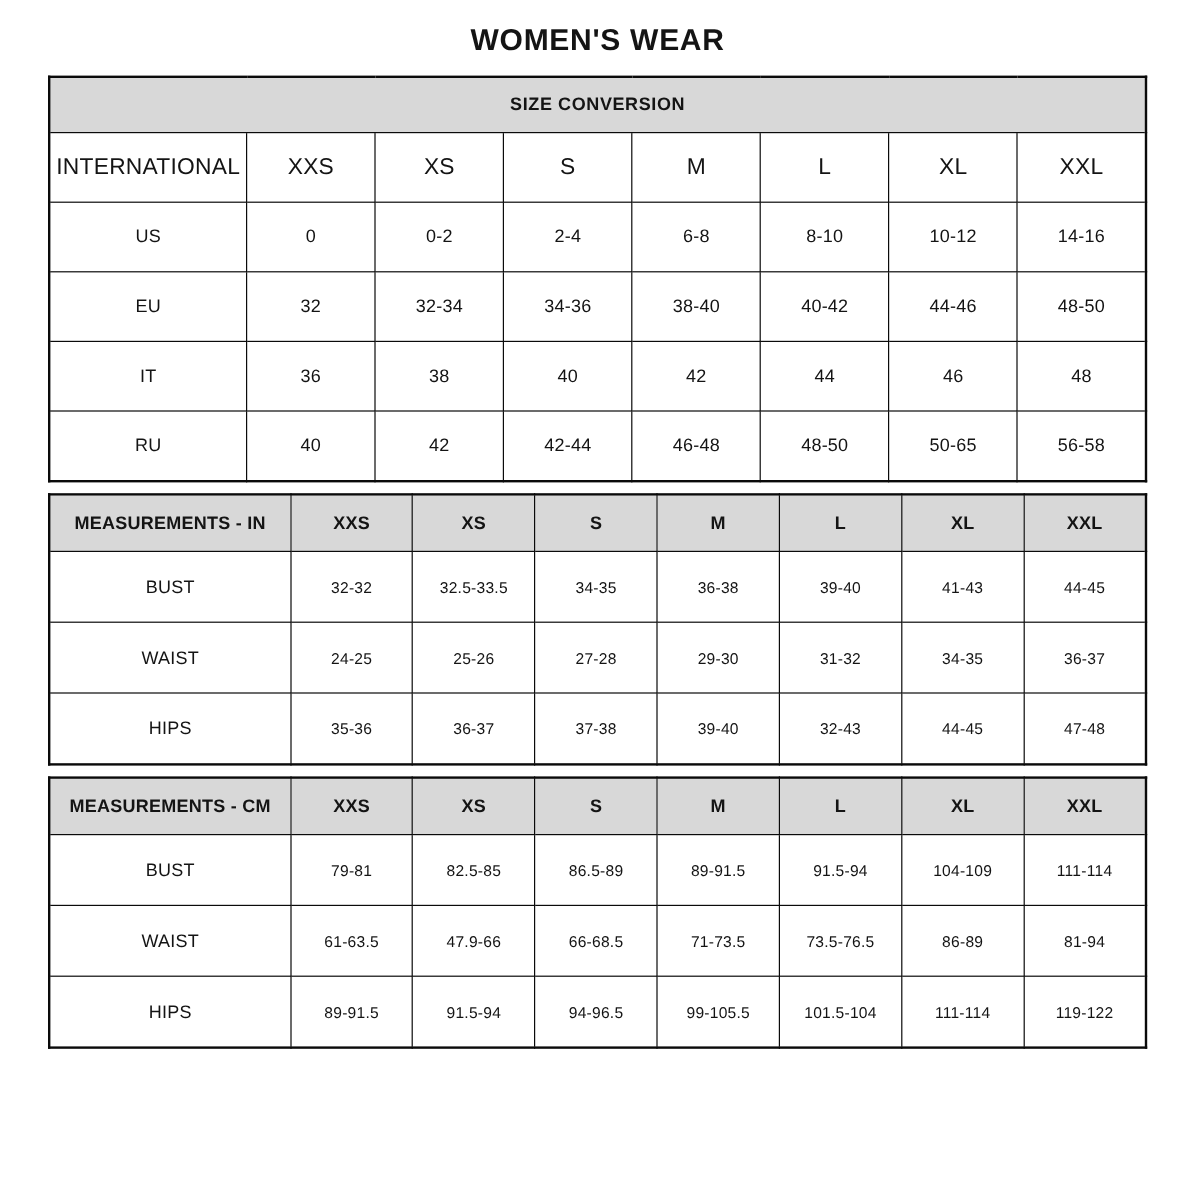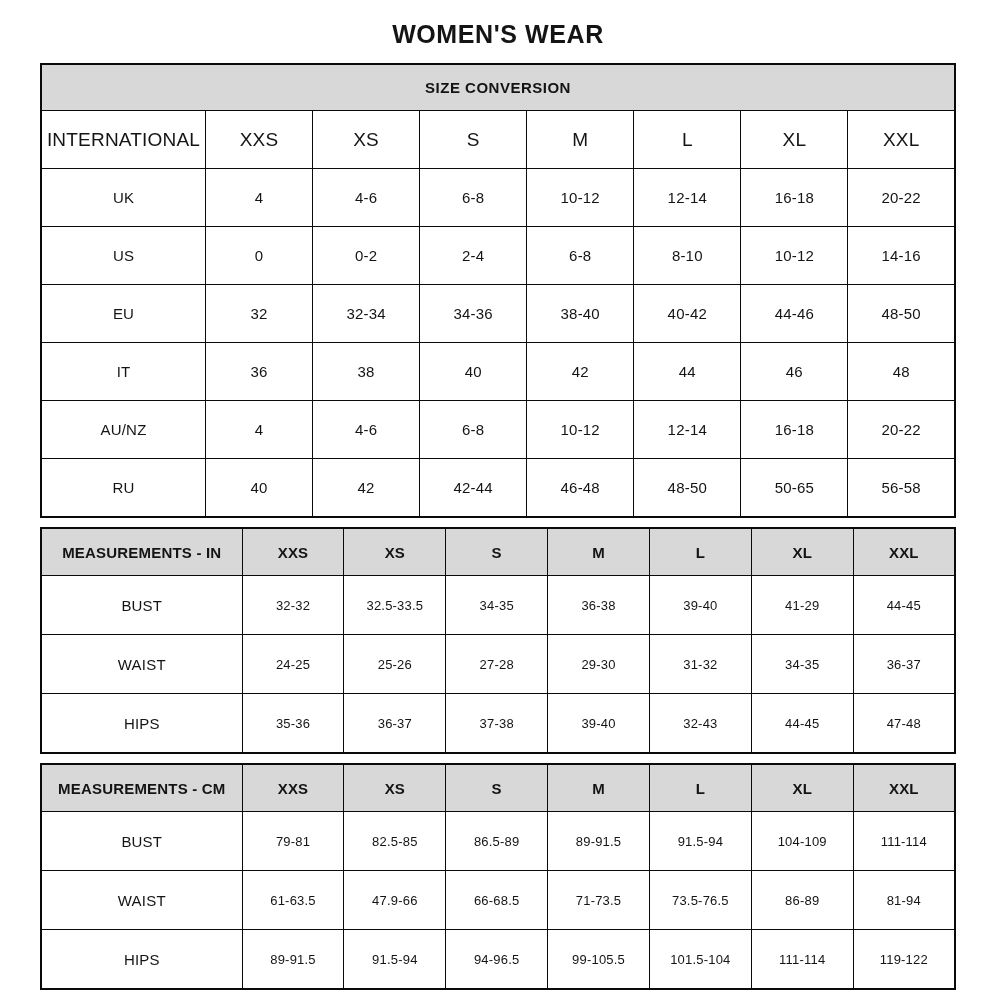--- a/index.html
+++ b/index.html
@@ -103,30 +103,20 @@
           <th>INTERNATIONAL</th>
           <th>XXS</th>
           <th>XS</th>
           <th>S</th>
           <th>M</th>
           <th>L</th>
           <th>XL</th>
           <th>XXL</th>
         </tr>
         <tr>
-          <td class="row-label">UK</td>
-          <td>4</td>
-          <td>4-6</td>
-          <td>6-8</td>
-          <td>10-12</td>
-          <td>12-14</td>
-          <td>16-18</td>
-          <td>20-22</td>
-        </tr>
-        <tr>
           <td class="row-label">US</td>
           <td>0</td>
           <td>0-2</td>
           <td>2-4</td>
           <td>6-8</td>
           <td>8-10</td>
           <td>10-12</td>
           <td>14-16</td>
         </tr>
         <tr>
@@ -141,30 +131,20 @@
         </tr>
         <tr>
           <td class="row-label">IT</td>
           <td>36</td>
           <td>38</td>
           <td>40</td>
           <td>42</td>
           <td>44</td>
           <td>46</td>
           <td>48</td>
-        </tr>
-        <tr>
-          <td class="row-label">AU/NZ</td>
-          <td>4</td>
-          <td>4-6</td>
-          <td>6-8</td>
-          <td>10-12</td>
-          <td>12-14</td>
-          <td>16-18</td>
-          <td>20-22</td>
         </tr>
         <tr>
           <td class="row-label">RU</td>
           <td>40</td>
           <td>42</td>
           <td>42-44</td>
           <td>46-48</td>
           <td>48-50</td>
           <td>50-65</td>
           <td>56-58</td>
@@ -196,21 +176,21 @@
           <th>XL</th>
           <th>XXL</th>
         </tr>
         <tr>
           <td class="row-label">BUST</td>
           <td>32-32</td>
           <td>32.5-33.5</td>
           <td>34-35</td>
           <td>36-38</td>
           <td>39-40</td>
-          <td>41-29</td>
+          <td>41-43</td>
           <td>44-45</td>
         </tr>
         <tr>
           <td class="row-label">WAIST</td>
           <td>24-25</td>
           <td>25-26</td>
           <td>27-28</td>
           <td>29-30</td>
           <td>31-32</td>
           <td>34-35</td>

